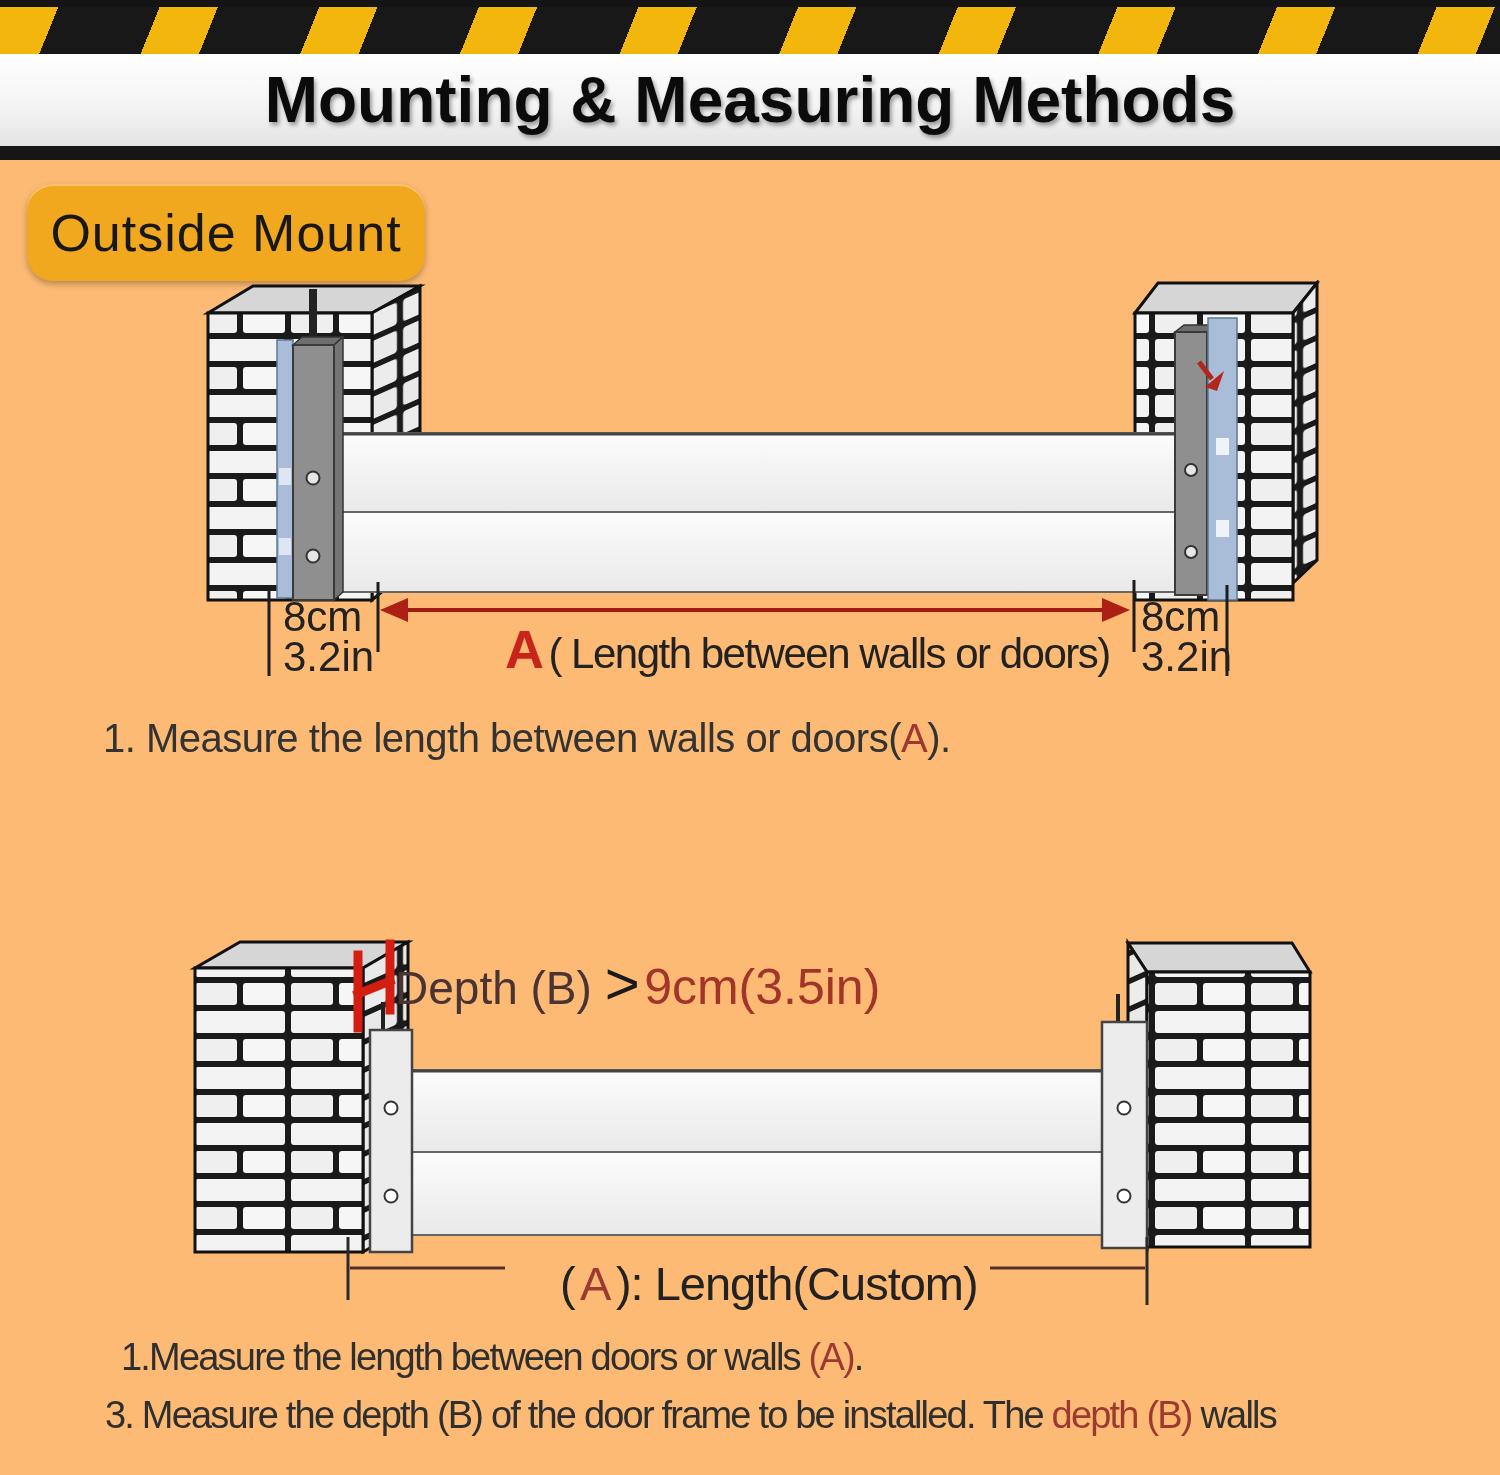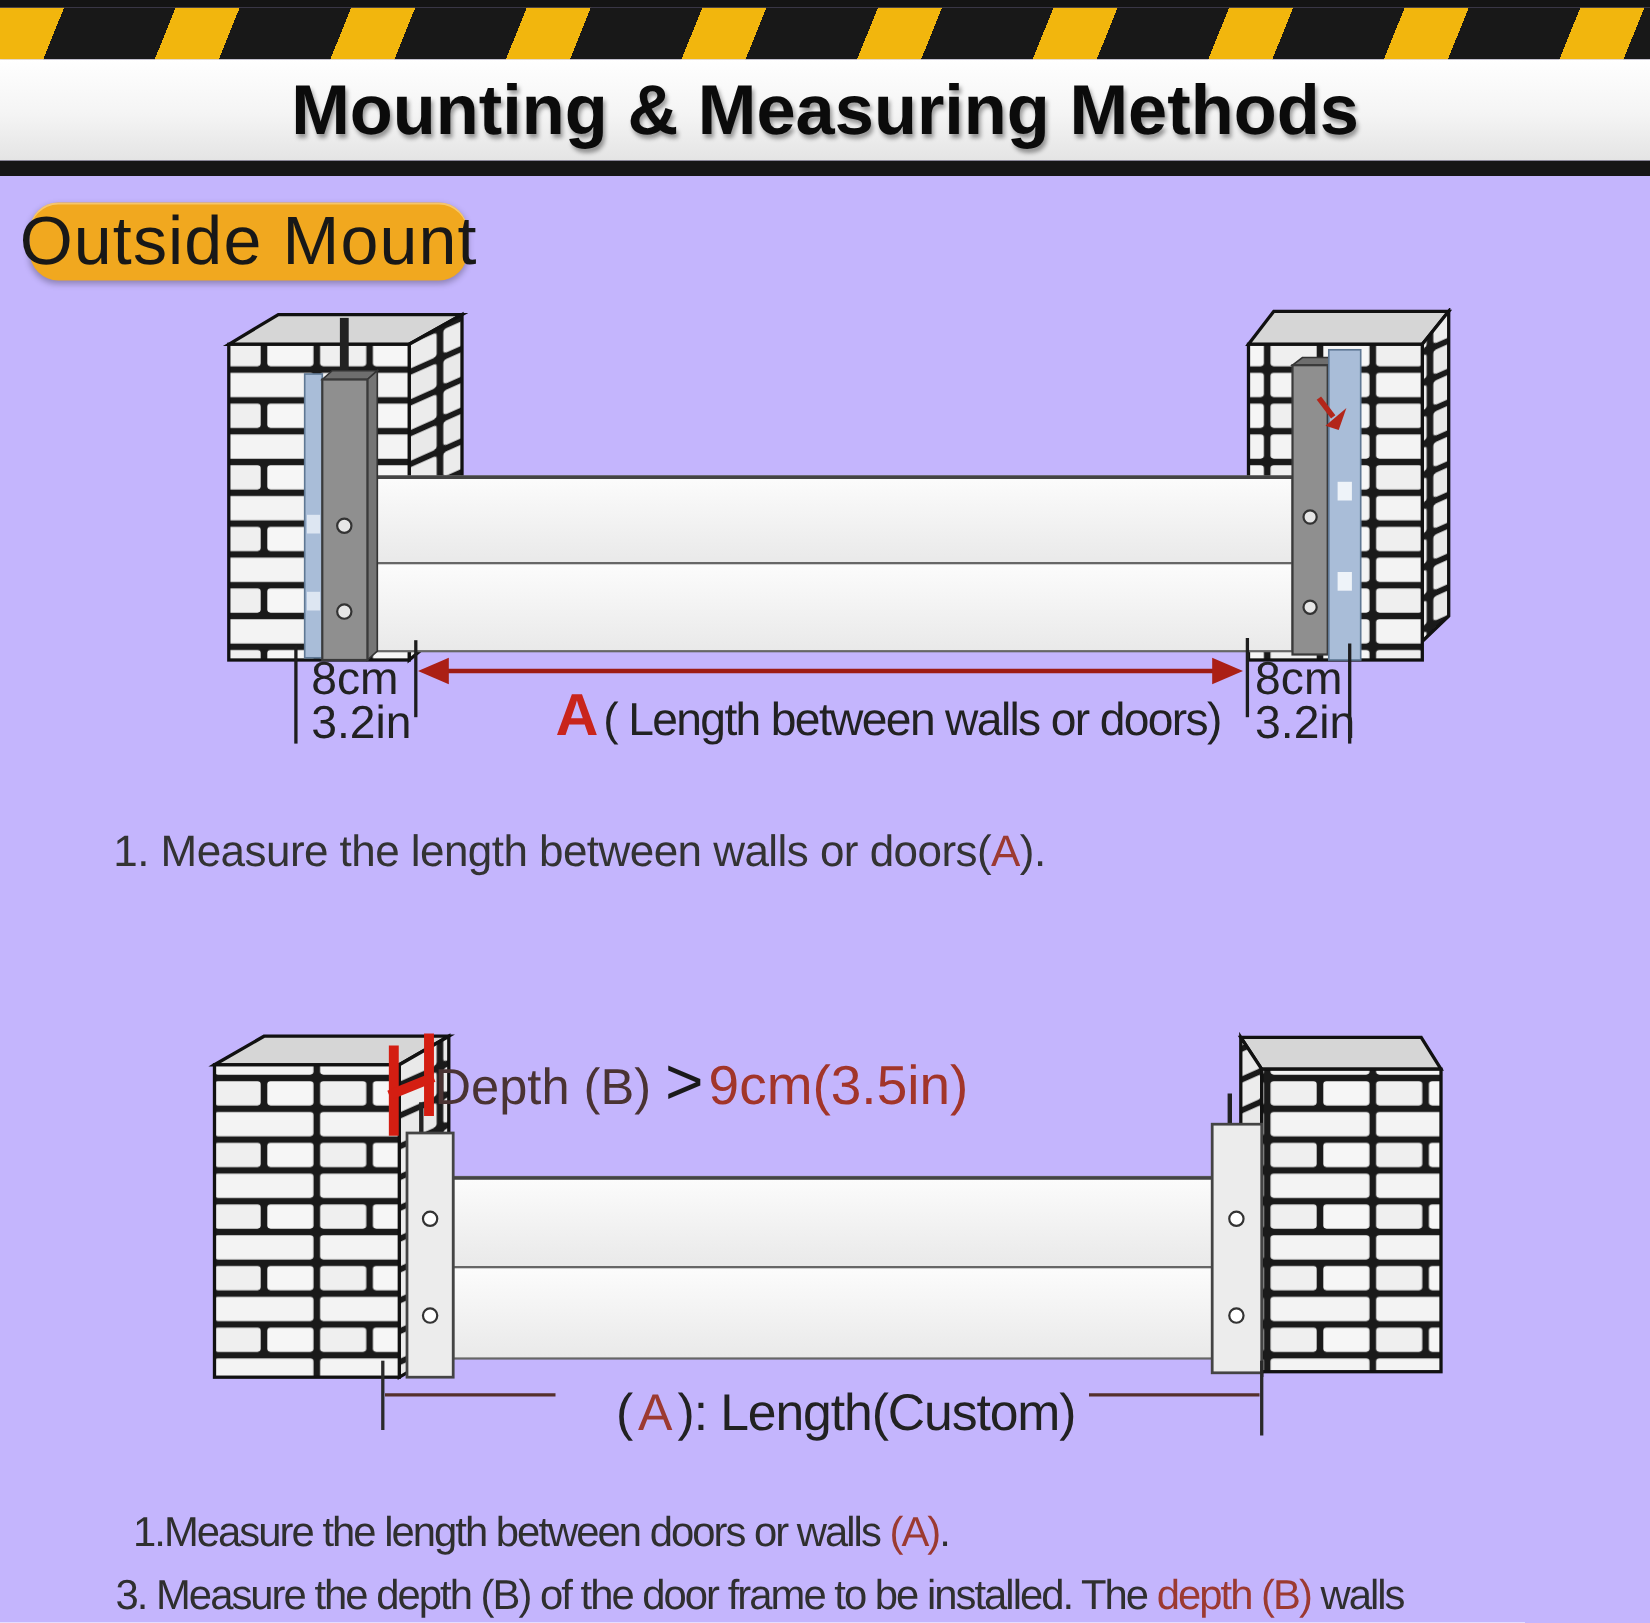--- a/index.html
+++ b/index.html
@@ -1,17 +1,17 @@
 <!DOCTYPE html>
 <html><head>
 <meta charset="utf-8">
 <style>
   html,body { margin:0; padding:0; background:#fff; }
   .page {
-    position:relative; width:1500px; height:1475px; background:#c4b5fd;
+    position:relative; width:1500px; height:1475px; background:#fdba74;
     overflow:hidden; font-family:"Liberation Sans", sans-serif;
   }
   
   .caution-stripe {
     position:absolute; top:0; left:0; width:1500px; height:54px;
     box-sizing:border-box; border-top:7px solid #141414;
     background:repeating-linear-gradient(112deg,#f2b60d 0 54px,#181818 54px 148px);
     box-shadow:0 2px 3px rgba(0,0,0,.25);
   }
   
@@ -22,40 +22,40 @@
   }
   .page-title {
     font-size:64px; font-weight:bold; color:#0b0b0b; letter-spacing:0px;
     text-shadow:2px 3px 4px rgba(0,0,0,.38);
     white-space:nowrap;
   }
   .divider-bar { position:absolute; top:146px; left:0; width:1500px; height:14px; background:#161616; }
 
   
   .badge {
-    position:absolute; left:27px; width:398px; height:71px;
+    position:absolute; left:27px; width:398px; height:97px;
     background:#f1a81f; border-radius:26px;
     display:flex; align-items:center; justify-content:center;
-    font-size:62px; letter-spacing:1px; color:#181818;
+    font-size:52px; letter-spacing:1px; color:#181818;
     box-shadow:0 3px 6px rgba(0,0,0,.28), inset 0 2px 0 rgba(255,255,255,.35);
     white-space:nowrap;
   }
   .badge-outside { top:184px; }
   .badge-inside  { top:842px; }
 
   
   svg.diagram { position:absolute; left:0; width:1500px; display:block; }
   #diagram-outside { top:280px; height:420px; }
   #diagram-inside  { top:938px; height:392px; }
   svg text { font-family:"Liberation Sans", sans-serif; }
 
   
   .step-line {
     position:absolute; white-space:nowrap; color:#333333;
-    font-size:40px; letter-spacing:-0.5px;margin-top:36px;
+    font-size:40px; letter-spacing:-0.5px;
   }
   .step-line .red { color:#9c3a31; }
   #out-step1 { left:103px; top:716px; }
   #out-step2 { left:103px; top:770px; }
   .step-line.small { font-size:38px; letter-spacing:-1.8px; color:#2f2f2f; }
   #in-step1 { left:121px; top:1336px; }
   #in-step2 { left:105px; top:1394px; }
   #in-step3 { left:64px;  top:1432px; }
 </style>
 </head>

